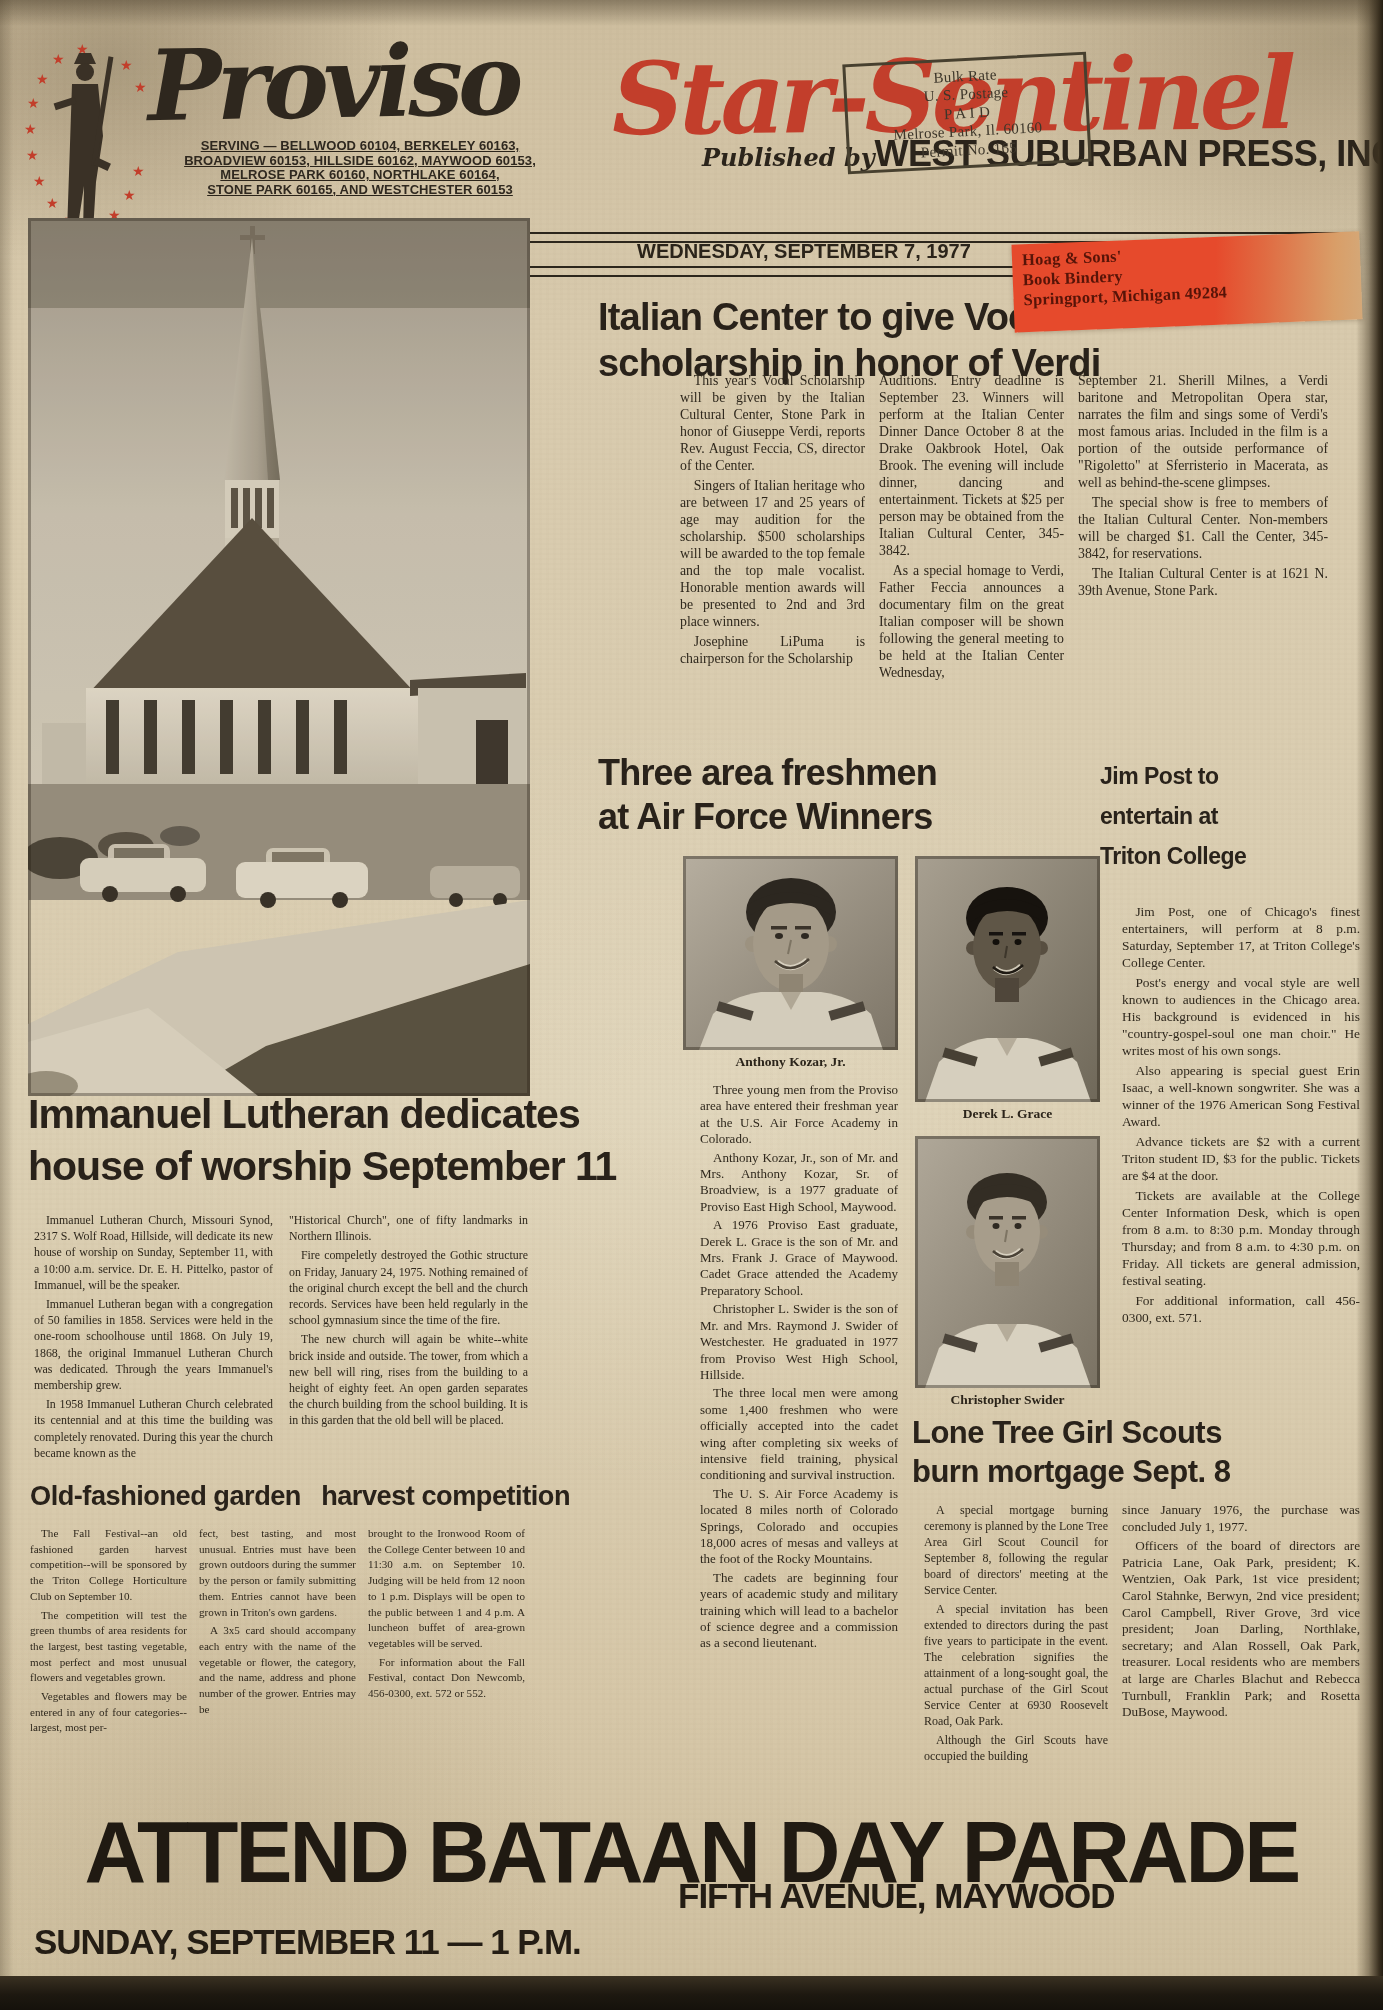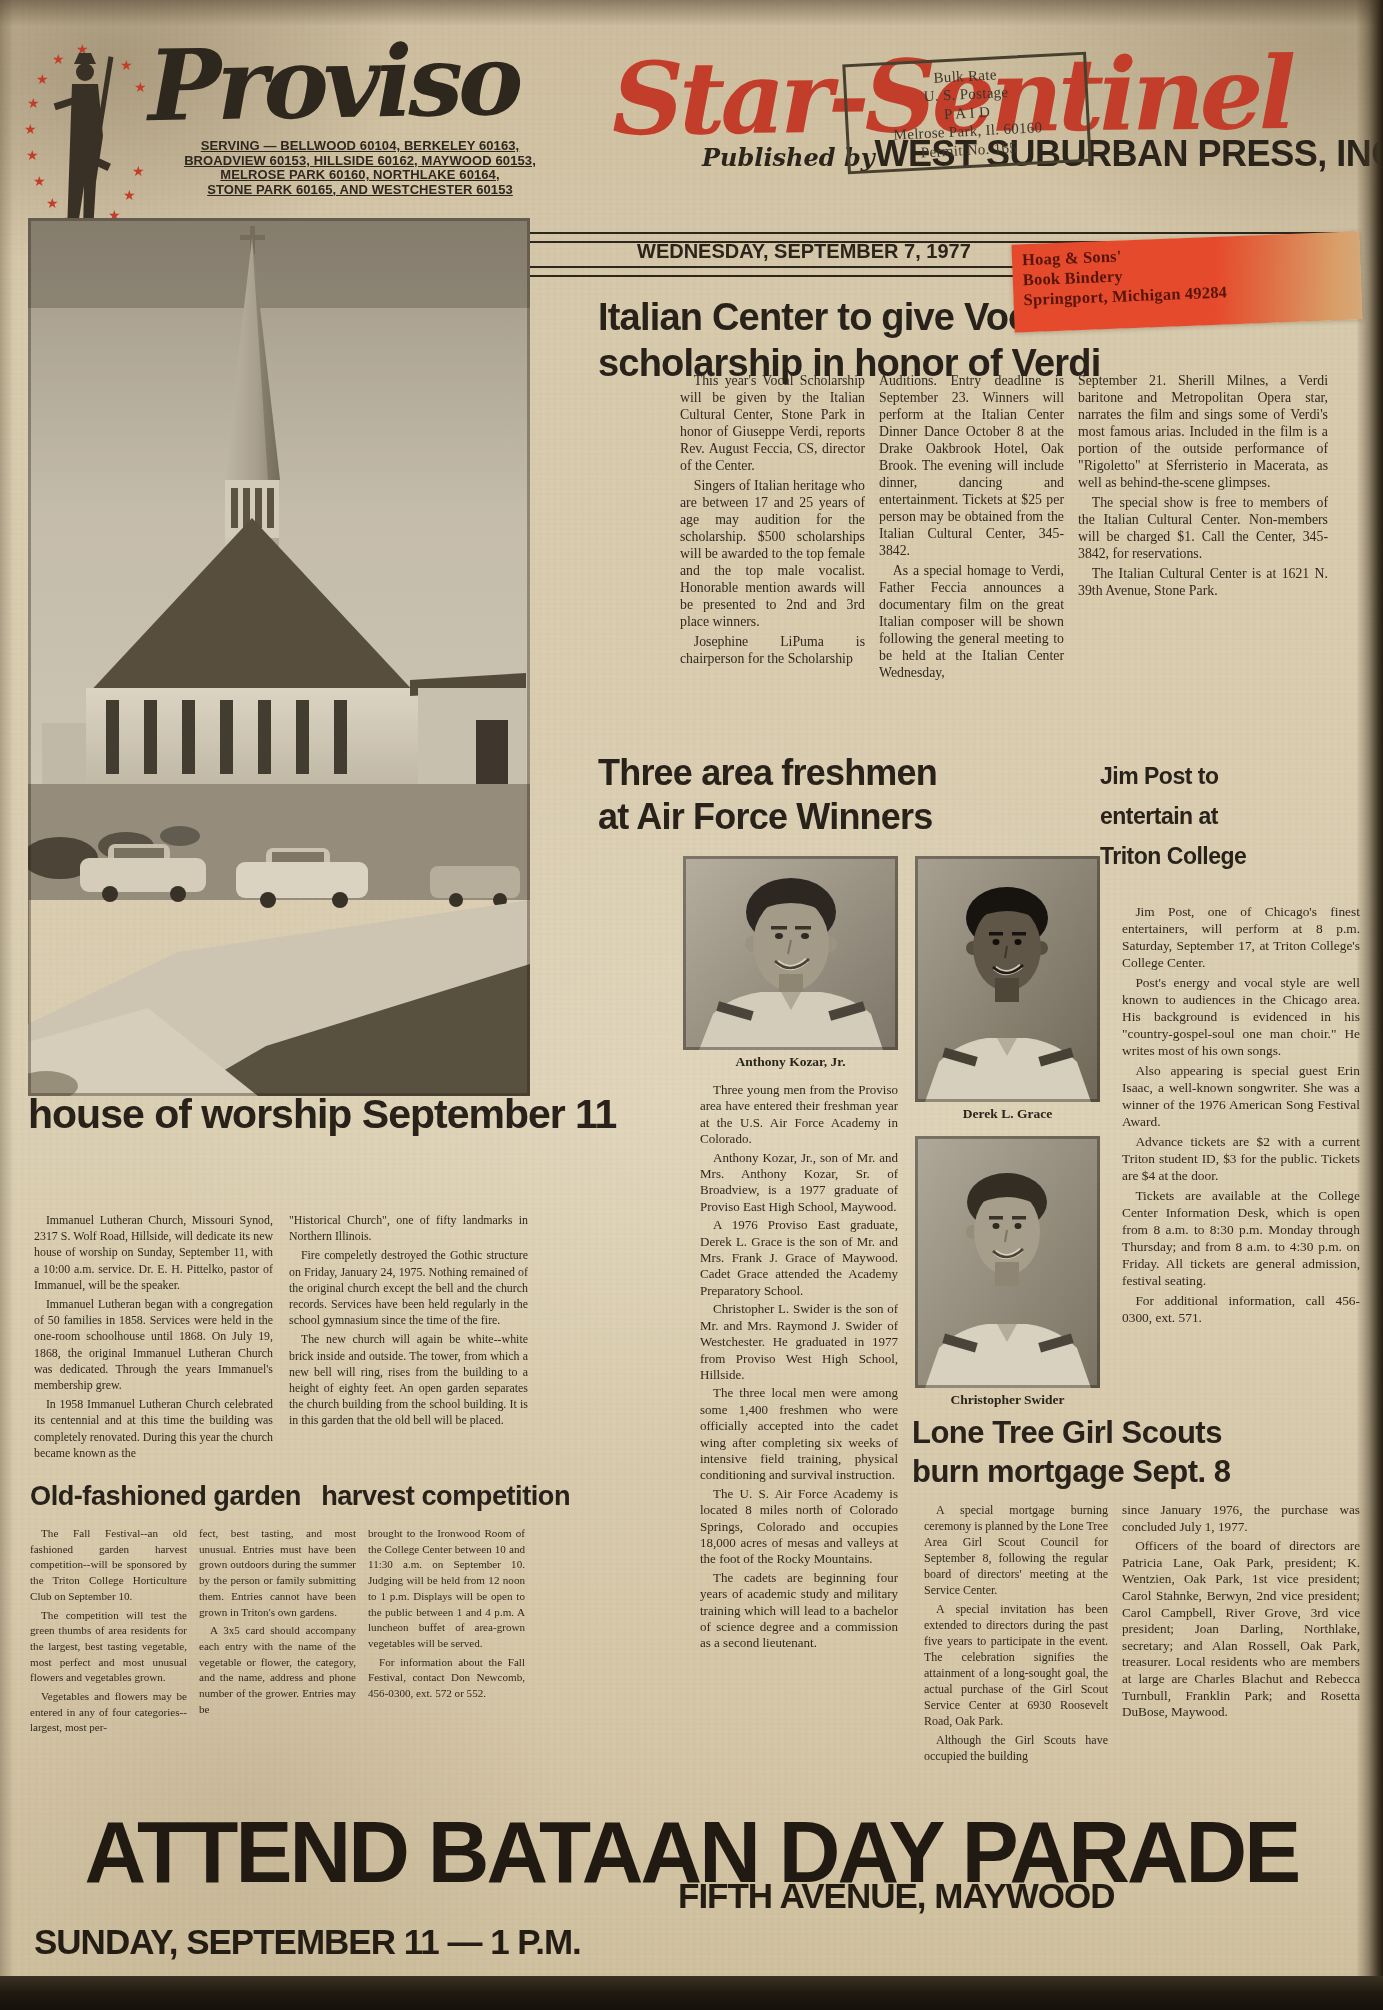--- a/index.html
+++ b/index.html
@@ -371,20 +371,21 @@
   <div class="abs bodycol col-jimpost">
       <p>  Jim Post, one of Chicago's finest entertainers, will perform at 8 p.m. Saturday, September 17, at Triton College's College Center.</p>
       <p>  Post's energy and vocal style are well known to audiences in the Chicago area. His background is evidenced in his "country-gospel-soul one man choir." He writes most of his own songs.</p>
       <p>  Also appearing is special guest Erin Isaac, a well-known songwriter. She was a winner of the 1976 American Song Festival Award.</p>
       <p>  Advance tickets are $2 with a current Triton student ID, $3 for the public. Tickets are $4 at the door.</p>
       <p>  Tickets are available at the College Center Information Desk, which is open from 8 a.m. to 8:30 p.m. Monday through Thursday; and from 8 a.m. to 4:30 p.m. on Friday. All tickets are general admission, festival seating.</p>
       <p>  For additional information, call 456-0300, ext. 571.</p>
     </div>
 
   <div class="abs headline h-immanuel">
+    <div>Immanuel Lutheran dedicates</div>
     <div>house of worship September 11</div>
   </div>
   <div class="abs cols cols-immanuel">
     <div class="bodycol c-im1">
         <p>  Immanuel Lutheran Church, Missouri Synod, 2317 S. Wolf Road, Hillside, will dedicate its new house of worship on Sunday, September 11, with a 10:00 a.m. service. Dr. E. H. Pittelko, pastor of Immanuel, will be the speaker.</p>
         <p>  Immanuel Lutheran began with a congregation of 50 families in 1858. Services were held in the one-room schoolhouse until 1868. On July 19, 1868, the original Immanuel Lutheran Church was dedicated. Through the years Immanuel's membership grew.</p>
         <p>  In 1958 Immanuel Lutheran Church celebrated its centennial and at this time the building was completely renovated. During this year the church became known as the</p>
       </div>
     <div class="bodycol c-im2">
         <p>"Historical Church", one of fifty landmarks in Northern Illinois.</p>

